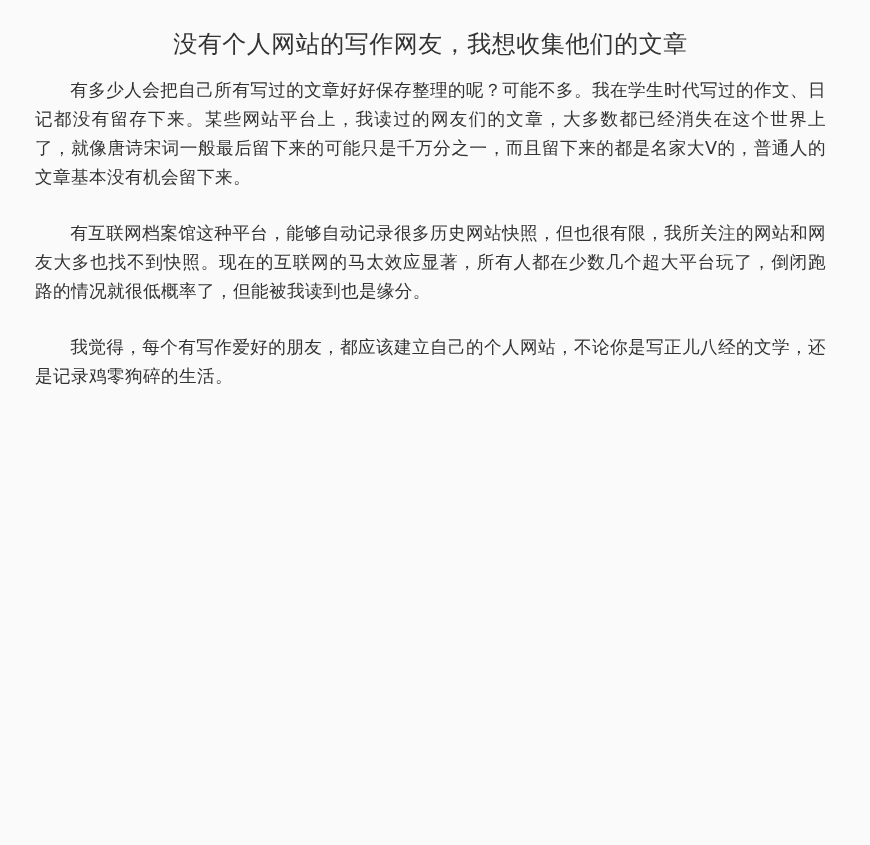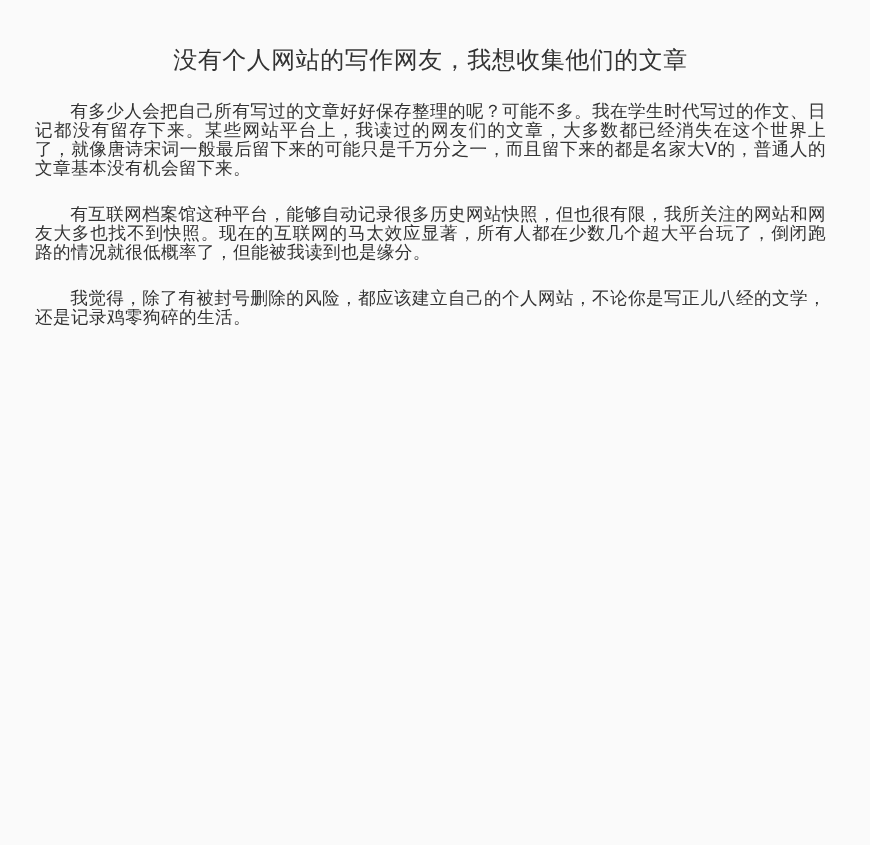--- a/index.html
+++ b/index.html
@@ -16,39 +16,39 @@
     }
     .article {
       padding: 0 44px 0 35px;
       box-sizing: border-box;
       width: 870px;
     }
     .title {
       font-size: 24px;
       font-weight: normal;
       text-align: center;
-      margin: 16px;
+      margin: 0;
       padding-top: 28px;
       height: 42px;
       line-height: 32px;
       color: #333333;
       letter-spacing: 0.5px;
     }
     .para {
       font-size: 17.6px;
-      line-height: 19px;
+      line-height: 29px;
       text-indent: 2em;
       margin: 11px 0 27px 0;
       letter-spacing: 0.4px;
       text-align: justify;
     }
     .para.first { margin-top: 6px; }
   </style>
 </head>
 <body>
 
 <div class="article">
   <h1 class="title">没有个人网站的写作网友，我想收集他们的文章</h1>
   <p class="para first">有多少人会把自己所有写过的文章好好保存整理的呢？可能不多。我在学生时代写过的作文、日记都没有留存下来。某些网站平台上，我读过的网友们的文章，大多数都已经消失在这个世界上了，就像唐诗宋词一般最后留下来的可能只是千万分之一，而且留下来的都是名家大V的，普通人的文章基本没有机会留下来。</p>
   <p class="para">有互联网档案馆这种平台，能够自动记录很多历史网站快照，但也很有限，我所关注的网站和网友大多也找不到快照。现在的互联网的马太效应显著，所有人都在少数几个超大平台玩了，倒闭跑路的情况就很低概率了，但能被我读到也是缘分。</p>
-  <p class="para">我觉得，除了有被封号删除的风险，都应该建立自己的个人网站，不论你是写正儿八经的文学，还是记录鸡零狗碎的生活。</p>
+  <p class="para">我觉得，每个有写作爱好的朋友，都应该建立自己的个人网站，不论你是写正儿八经的文学，还是记录鸡零狗碎的生活。</p>
 
 </div>
 
 </body></html>

